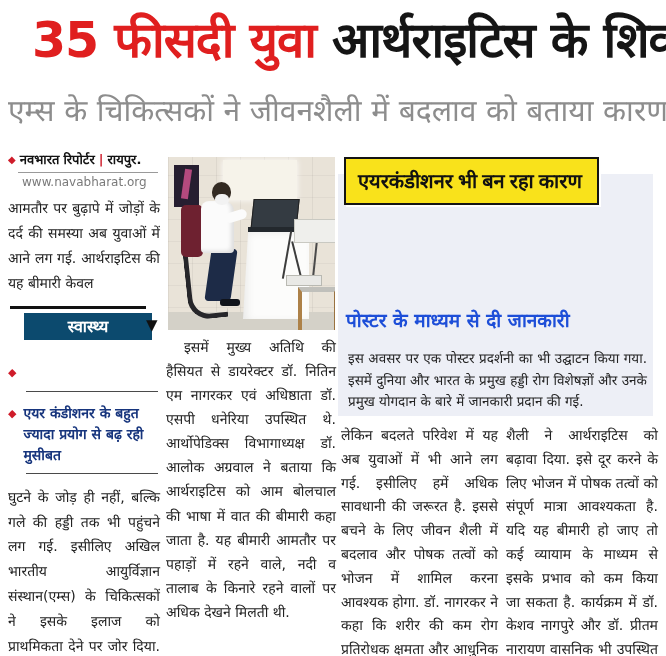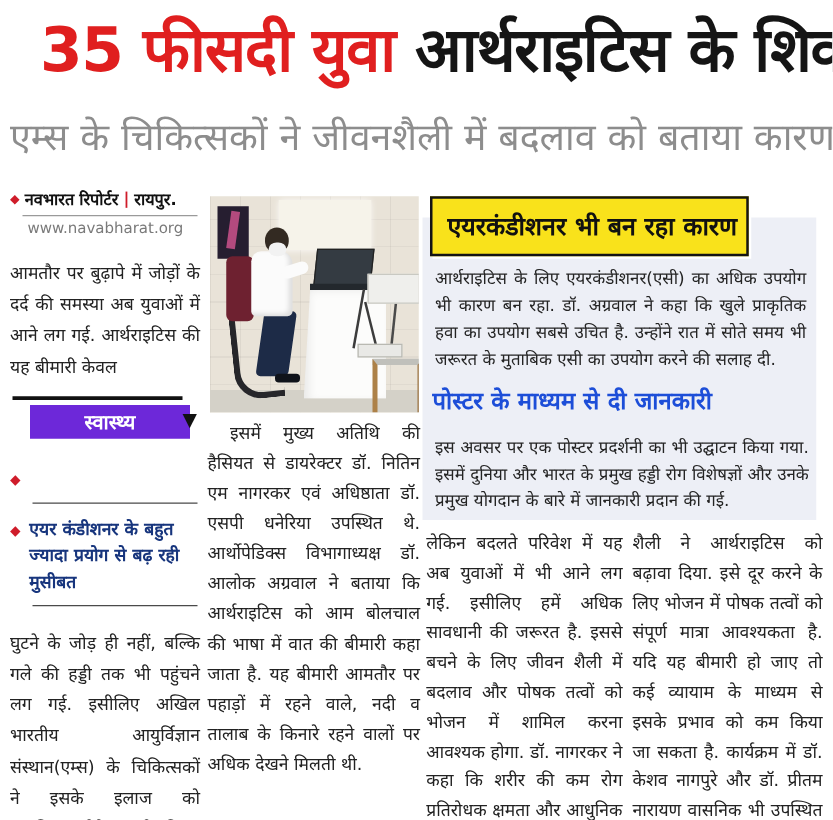--- a/index.html
+++ b/index.html
@@ -15,25 +15,25 @@
            font-weight:normal;font-size:30px;line-height:46px;color:#8d8d8d;}
 
   
   .col-left{position:absolute;left:8px;top:150px;width:152px;}
   .byline{font-size:13px;font-weight:bold;color:#111;display:flex;align-items:center;gap:4px;}
   .byline .diamond{color:#cf1c2a;font-size:10px;}
   .byline .sep{color:#cf1c2a;font-weight:bold;}
   .byline-rule{border-bottom:1px solid #9a9a9a;margin:4px 0 2px 10px;width:140px;}
   .website{font-size:12px;color:#7a7a7a;padding-left:14px;}
   .para{font-size:14px;line-height:1.78;text-align:justify;color:#222;margin:0;}
-  .col-left .para{margin-top:18px;}
+  .col-left .para{margin-top:7px;}
 
   .health-widget{position:relative;height:44px;margin-top:10px;}
   .health-rule{position:absolute;top:0;left:2px;width:136px;border-top:3px solid #111;}
-  .health-box{position:absolute;top:7px;left:16px;width:128px;height:27px;background:#6d28d9;
+  .health-box{position:absolute;top:7px;left:16px;width:128px;height:27px;background:#0c4a6e;
               color:#fff;font-weight:bold;font-size:16px;text-align:center;line-height:27px;}
   .health-arrow{position:absolute;top:10px;left:138px;color:#111;font-size:15px;}
 
   .bullets{margin-top:12px;}
   .bullet-item{display:flex;gap:7px;}
   .bullet-item .diamond{color:#cf1c2a;font-size:11px;line-height:22px;}
   .bullet-text{font-size:14px;font-weight:bold;color:#17357d;line-height:1.5;}
   .bullet-sep{border-bottom:1.5px solid #4a4a4a;width:132px;margin:7px 0 11px 18px;}
 
   
@@ -69,21 +69,21 @@
 
   
   .col-center{position:absolute;left:166px;top:335px;width:170px;}
   .col-center .para{line-height:1.72;}
   .para.indent{text-indent:18px;}
 
   
   .panel{position:absolute;left:338px;top:174px;width:315px;height:242px;background:#edeff6;}
   .ybox{position:absolute;left:344px;top:157px;width:251px;height:44px;background:#f9e21b;
         border:2px solid #141414;box-shadow:2px 2px 0 #fff;}
-  .ybox-title{font-size:20px;font-weight:bold;color:#111;line-height:44px;padding-left:12px;white-space:nowrap;}
+  .ybox-title{font-size:20px;font-weight:bold;color:#111;line-height:44px;padding-left:12px;white-space:nowrap;font-family:Liberation Serif, serif;}
   .ac-body{position:absolute;left:348px;top:213px;width:297px;font-size:13.5px;line-height:1.6;
            text-align:justify;color:#242424;}
   .poster-title{position:absolute;left:346px;top:307px;font-size:19px;font-weight:bold;color:#1d4ed8;white-space:nowrap;}
   .poster-body{position:absolute;left:348px;top:348px;width:299px;font-size:13.5px;line-height:1.6;
                text-align:justify;color:#242424;}
 
   
   .col-b1{position:absolute;left:341px;top:424px;width:157px;}
   .col-b2{position:absolute;left:506px;top:424px;width:152px;}
   .col-b1 .para,.col-b2 .para{line-height:1.7;}
@@ -159,21 +159,20 @@
   </div>
 
   <div class="col-center">
     <p class="para indent">इसमें मुख्य अतिथि की हैसियत से डायरेक्टर डॉ. नितिन एम नागरकर एवं अधिष्ठाता डॉ. एसपी धनेरिया उपस्थित थे. आर्थोपेडिक्स विभागाध्यक्ष डॉ. आलोक अग्रवाल ने बताया कि आर्थराइटिस को आम बोलचाल की भाषा में वात की बीमारी कहा जाता है. यह बीमारी आमतौर पर पहाड़ों में रहने वाले, नदी व तालाब के किनारे रहने वालों पर अधिक देखने मिलती थी.</p>
   </div>
 
   <div class="panel"></div>
   <div class="ybox">
     <div class="ybox-title">एयरकंडीशनर भी बन रहा कारण</div>
   </div>
-  <div class="ac-body">आर्थराइटिस के लिए एयरकंडीशनर(एसी) का अधिक उपयोग भी कारण बन रहा. डॉ. अग्रवाल ने कहा कि खुले प्राकृतिक हवा का उपयोग सबसे उचित है. उन्होंने रात में सोते समय भी जरूरत के मुताबिक एसी का उपयोग करने की सलाह दी.</div>
   <div class="poster-title">पोस्टर के माध्यम से दी जानकारी</div>
   <div class="poster-body">इस अवसर पर एक पोस्टर प्रदर्शनी का भी उद्घाटन किया गया. इसमें दुनिया और भारत के प्रमुख हड्डी रोग विशेषज्ञों और उनके प्रमुख योगदान के बारे में जानकारी प्रदान की गई.</div>
 
   <div class="col-b1">
     <p class="para">लेकिन बदलते परिवेश में यह अब युवाओं में भी आने लग गई. इसीलिए हमें अधिक सावधानी की जरूरत है. इससे बचने के लिए जीवन शैली में बदलाव और पोषक तत्वों को भोजन में शामिल करना आवश्यक होगा. डॉ. नागरकर ने कहा कि शरीर की कम रोग प्रतिरोधक क्षमता और आधुनिक जीवन</p>
   </div>
   <div class="col-b2">
     <p class="para">शैली ने आर्थराइटिस को बढ़ावा दिया. इसे दूर करने के लिए भोजन में पोषक तत्वों को संपूर्ण मात्रा आवश्यकता है. यदि यह बीमारी हो जाए तो कई व्यायाम के माध्यम से इसके प्रभाव को कम किया जा सकता है. कार्यक्रम में डॉ. केशव नागपुरे और डॉ. प्रीतम नारायण वासनिक भी उपस्थित थे.</p>
   </div>
 

